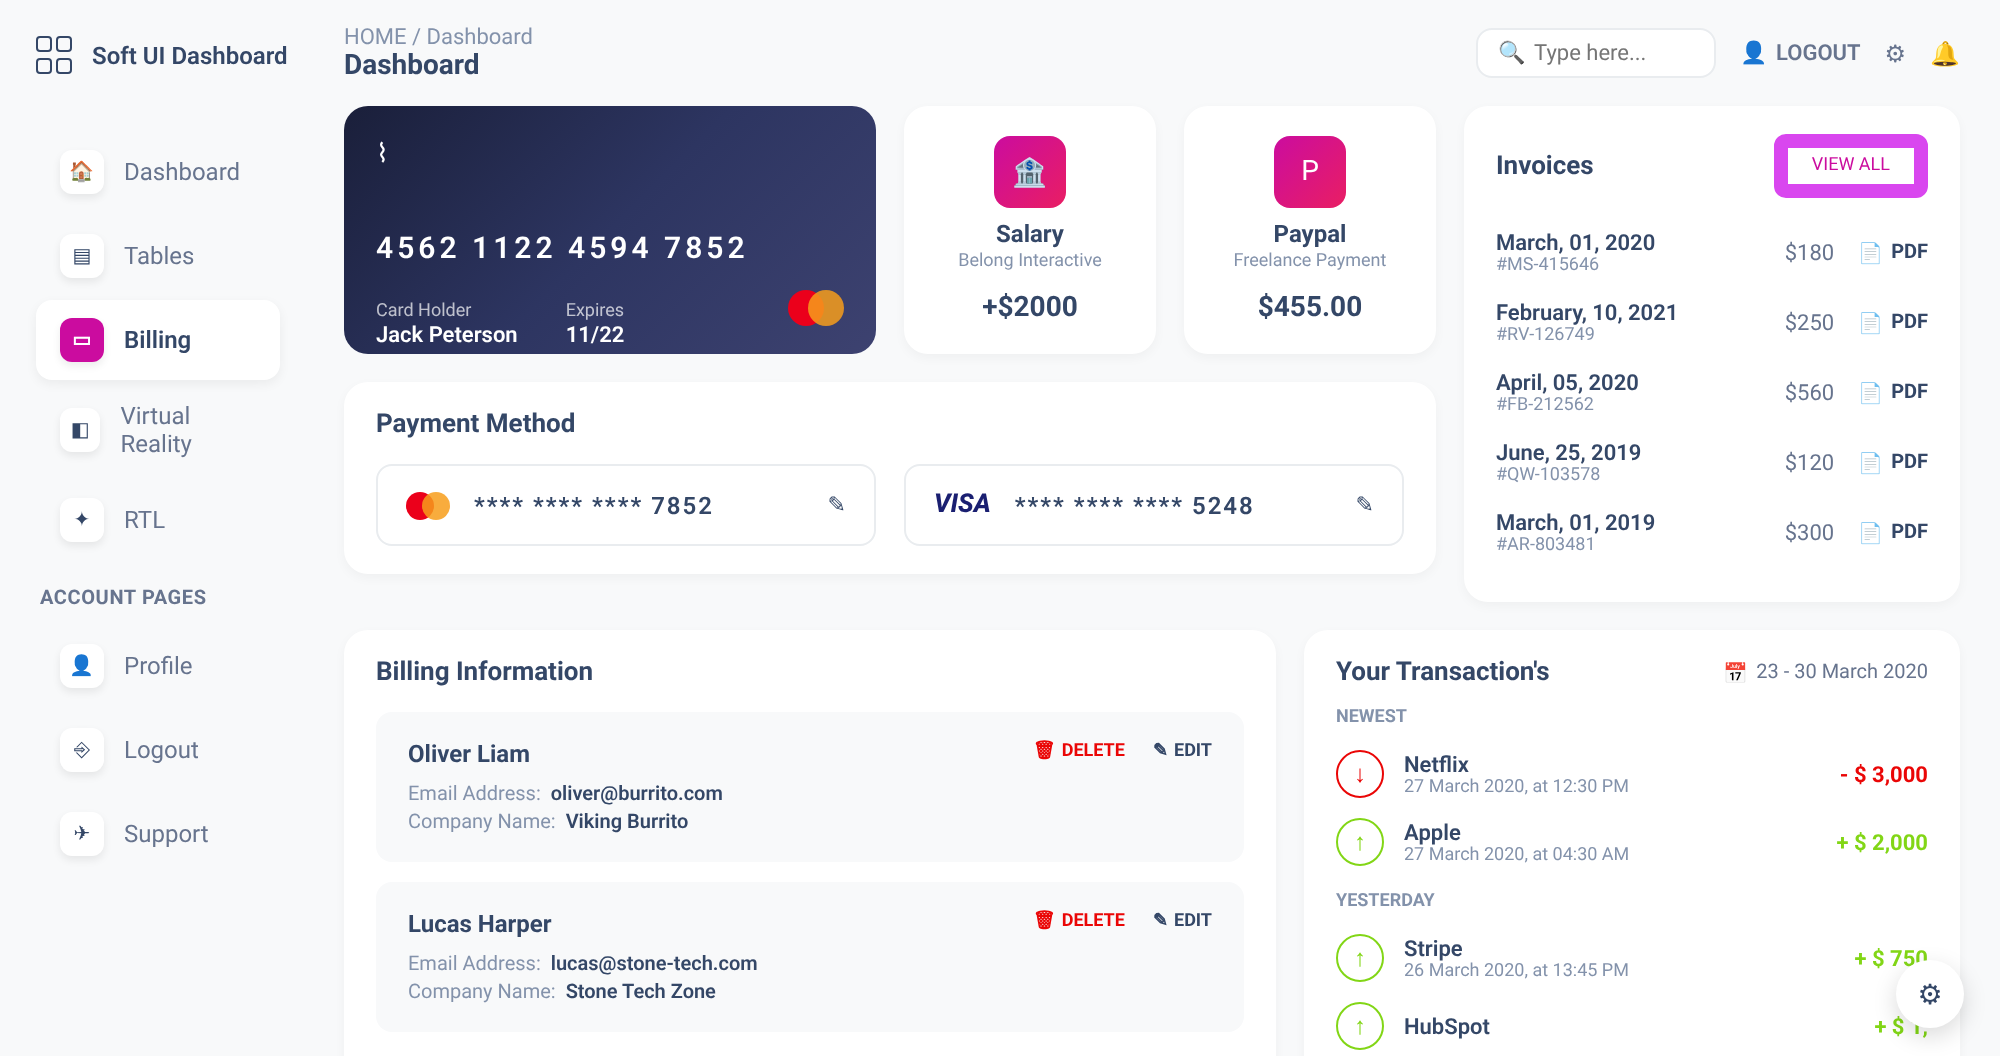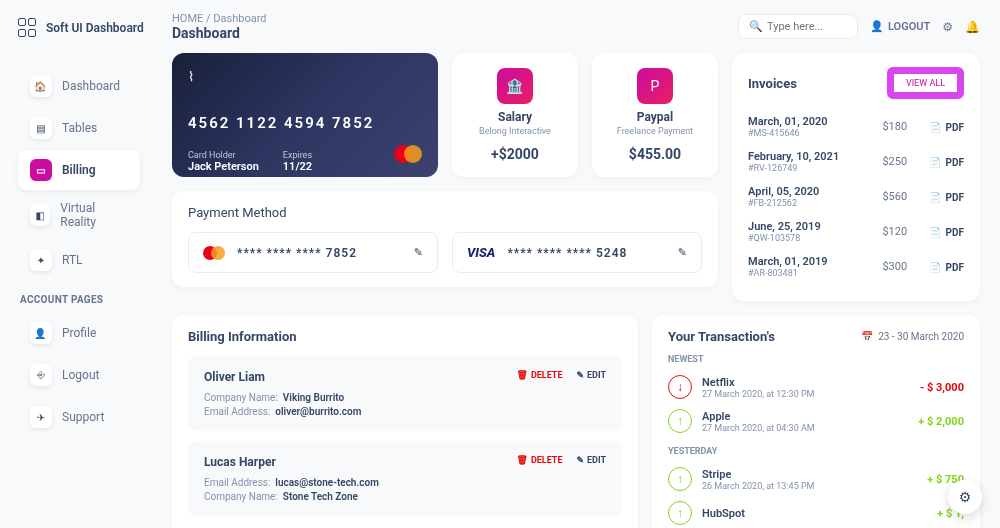--- a/index.html
+++ b/index.html
@@ -40,26 +40,26 @@
 .stat-title{font-weight:700;font-size:12px}
 .stat-sub{font-size:9px;color:#8392ab;margin-top:2px;margin-bottom:10px}
 .stat-amount{font-weight:700;font-size:14px;color:#344767}
 .invoices{flex:1;padding:14px 16px}
 .inv-head{display:flex;justify-content:space-between;align-items:center;margin-bottom:10px}
 .inv-head h3{font-size:13px;font-weight:700}
 .view-all{border:7px solid #d946ef;color:#cb0c9f;background:transparent;padding:4px 12px;border-radius:6px;font-size:9px;font-weight:400;cursor:pointer}
 .inv-row{display:flex;justify-content:space-between;align-items:center;padding:6px 0}
 .inv-date{font-size:11px;font-weight:600;color:#344767}
 .inv-id{font-size:9px;color:#8392ab}
-.inv-right{display:flex;align-items:flex-end;gap:22px;font-size:10px;color:#67748e}
+.inv-right{display:flex;align-items:center;gap:12px;font-size:10px;color:#67748e}
 .inv-right .amt{font-size:11px}
 .pdf{font-weight:700;color:#344767;display:flex;align-items:center;gap:4px;cursor:pointer}
 .payment-method{padding:14px 16px;margin-bottom:14px}
 .pm-head{display:flex;justify-content:space-between;align-items:center;margin-bottom:12px}
-.pm-head h3{font-size:13px;font-weight:400}
+.pm-head h3{font-size:13px;font-weight:700}
 .add-card{background:#344767;color:#fff;border:none;padding:7px 12px;border-radius:6px;font-size:9px;font-weight:700;cursor:pointer}
 .pm-cards{display:flex;gap:14px}
 .pm-card{flex:1;border:1px solid #e9ecef;border-radius:8px;padding:12px 14px;display:flex;align-items:center;justify-content:space-between}
 .pm-left{display:flex;align-items:center;gap:12px}
 .pm-num{font-size:12px;font-weight:600;color:#344767;letter-spacing:1px}
 .edit-i{cursor:pointer;font-size:11px;color:#344767}
 .mc-small{display:flex}
 .mc-small .c1{width:14px;height:14px;background:#eb001b;border-radius:50%}
 .mc-small .c2{width:14px;height:14px;background:#f79e1b;border-radius:50%;margin-left:-6px;opacity:0.85}
 .visa{color:#1a1f71;font-weight:800;font-style:italic;font-size:13px}
@@ -295,22 +295,22 @@
         <h3>Billing Information</h3>
         <div id="bill-list">
             <div class="bill-card">
      <div class="bill-head">
        <div class="bill-name">Oliver Liam</div>
        <div class="bill-actions">
          <span class="del"><span>🗑</span>DELETE</span>
          <span class="ed"><span>✎</span>EDIT</span>
        </div>
      </div>
+     <div class="bill-row">Email Address: &nbsp;<span class="v">oliver@burrito.com</span></div>
      <div class="bill-row">Company Name: &nbsp;<span class="v">Viking Burrito</span></div>
-     <div class="bill-row">Email Address: &nbsp;<span class="v">oliver@burrito.com</span></div>
    </div>
             <div class="bill-card">
      <div class="bill-head">
        <div class="bill-name">Lucas Harper</div>
        <div class="bill-actions">
          <span class="del"><span>🗑</span>DELETE</span>
          <span class="ed"><span>✎</span>EDIT</span>
        </div>
      </div>
      <div class="bill-row">Email Address: &nbsp;<span class="v">lucas@stone-tech.com</span></div>

